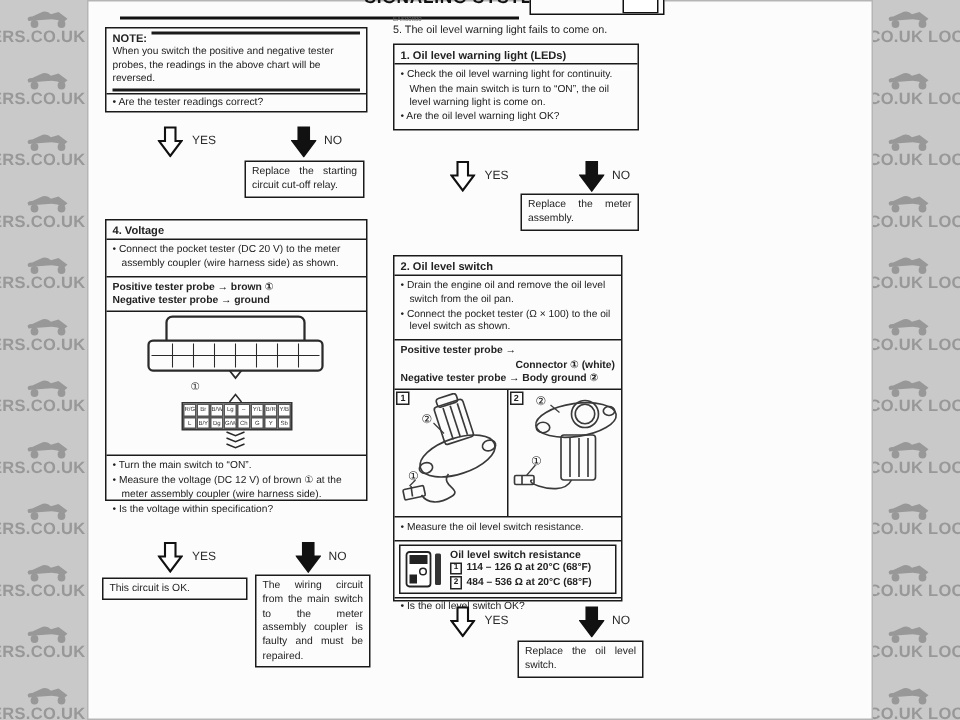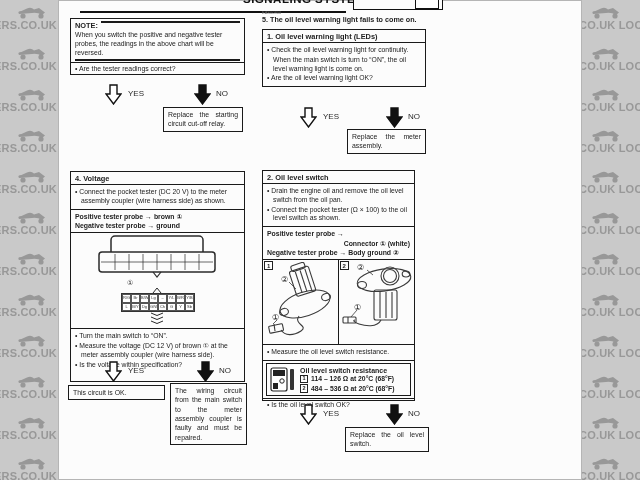--- a/index.html
+++ b/index.html
@@ -269,21 +269,21 @@
   <svg class="abs" style="left:47px;top:84px;" width="17" height="21" viewBox="0 0 17 21">
     <path d="M5 1 H12 V10 H16 L8.5 20 L1 10 H5 Z" fill="#fff" stroke="#111" stroke-width="1.4"></path>
       </svg>
   <span class="flow-label" style="left:70px;top:89px;">YES</span>
   <svg class="abs" style="left:136px;top:84px;" width="17" height="21" viewBox="0 0 17 21">
     <path d="M5 1 H12 V10 H16 L8.5 20 L1 10 H5 Z" fill="#111" stroke="#111" stroke-width="1.4"></path>
       </svg>
   <span class="flow-label" style="left:158px;top:89px;">NO</span>
   <div class="result-box" style="left:105px;top:107px;width:80px;">Replace the starting circuit cut-off relay.</div>
 
-  <div class="box" style="left:12px;top:146px;width:175px;height:211px;margin-top:25px;">
+  <div class="box" style="left:12px;top:146px;width:175px;height:188px;">
     <div class="box-title">4. Voltage</div>
     <div class="body-txt" style="border-bottom:1.6px solid #1a1a1a;">
       <div class="bullet">• Connect the pocket tester (DC 20 V) to the meter assembly coupler (wire harness side) as shown.</div>
     </div>
     <div class="body-txt" style="border-bottom:1.6px solid #1a1a1a;">
       <div class="probe">Positive tester probe → brown ①</div>
       <div class="probe">Negative tester probe → ground</div>
     </div>
     <div style="position:relative;height:95px;border-bottom:1.6px solid #1a1a1a;">
       <svg class="abs" style="left:0;top:0;" width="171" height="95" viewBox="0 0 171 95">
@@ -339,21 +339,21 @@
       </svg>
   <span class="flow-label" style="left:70px;top:366px;">YES</span>
   <svg class="abs" style="left:139px;top:361px;" width="17" height="21" viewBox="0 0 17 21">
     <path d="M5 1 H12 V10 H16 L8.5 20 L1 10 H5 Z" fill="#111" stroke="#111" stroke-width="1.4"></path>
       </svg>
   <span class="flow-label" style="left:161px;top:366px;">NO</span>
   <div class="result-box" style="left:10px;top:385px;width:97px;text-align:left;">This circuit is OK.</div>
   <div class="result-box" style="left:112px;top:383px;width:77px;">The wiring circuit from the main switch to the meter assembly coupler is faulty and must be repaired.</div>
 
   <div class="abs" style="left:204px;top:10px;font-size:4px;color:#666;">EAS00800</div>
-  <div class="abs" style="left:204px;top:15px;width:168px;font-size:7.2px;font-weight:bold;">5.  The oil level warning light fails to come on.</div>
+  <div class="abs" style="left:204px;top:15px;width:168px;font-size:7.2px;">5.  The oil level warning light fails to come on.</div>
 
   <div class="box" style="left:204px;top:29px;width:164px;">
     <div class="box-title">1. Oil level warning light (LEDs)</div>
     <div class="body-txt">
       <div class="bullet">• Check the oil level warning light for continuity.</div>
       <div class="sub">When the main switch is turn to “ON”, the oil level warning light is come on.</div>
       <div class="bullet">• Are the oil level warning light OK?</div>
     </div>
   </div>
 

